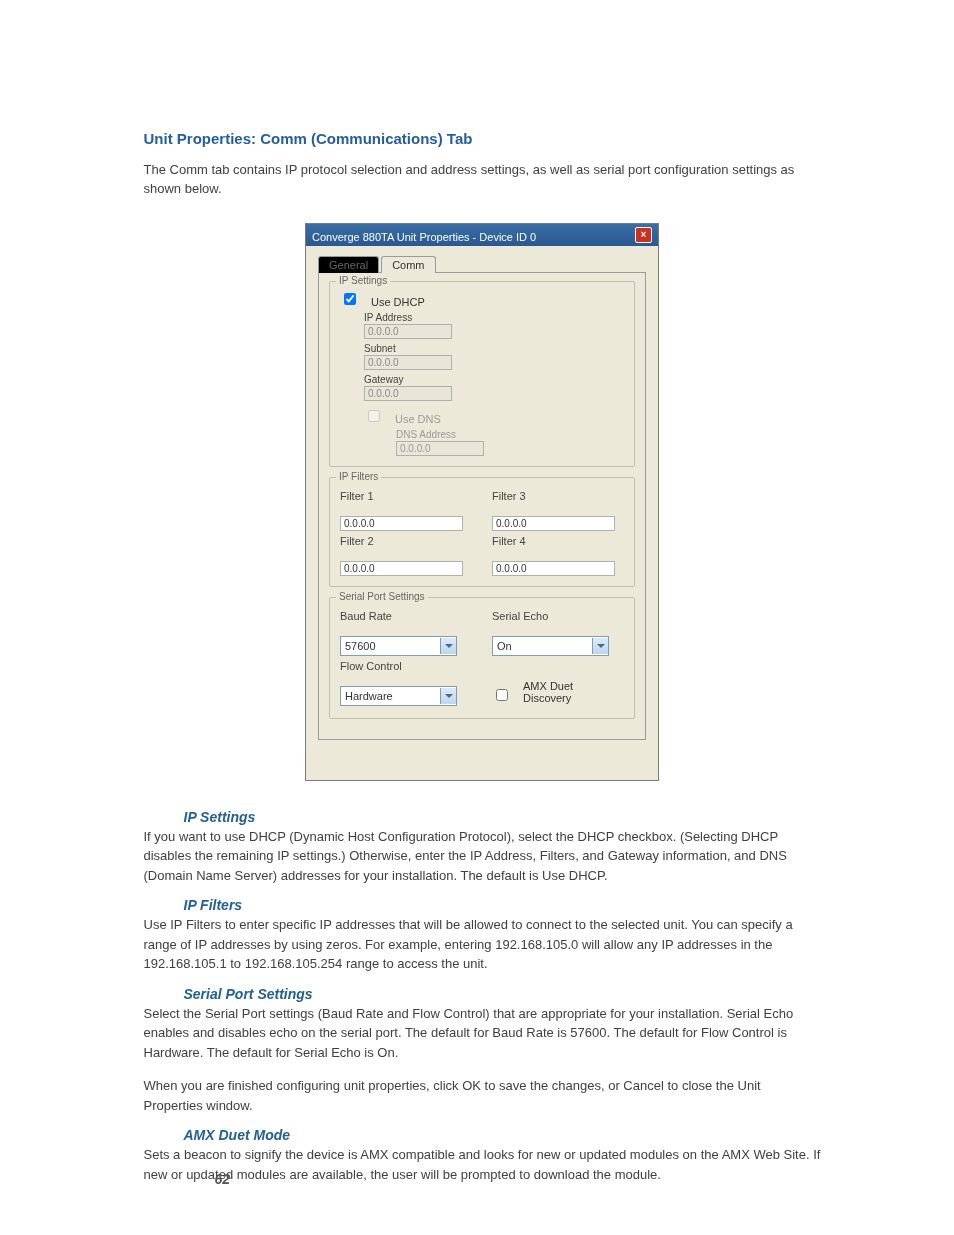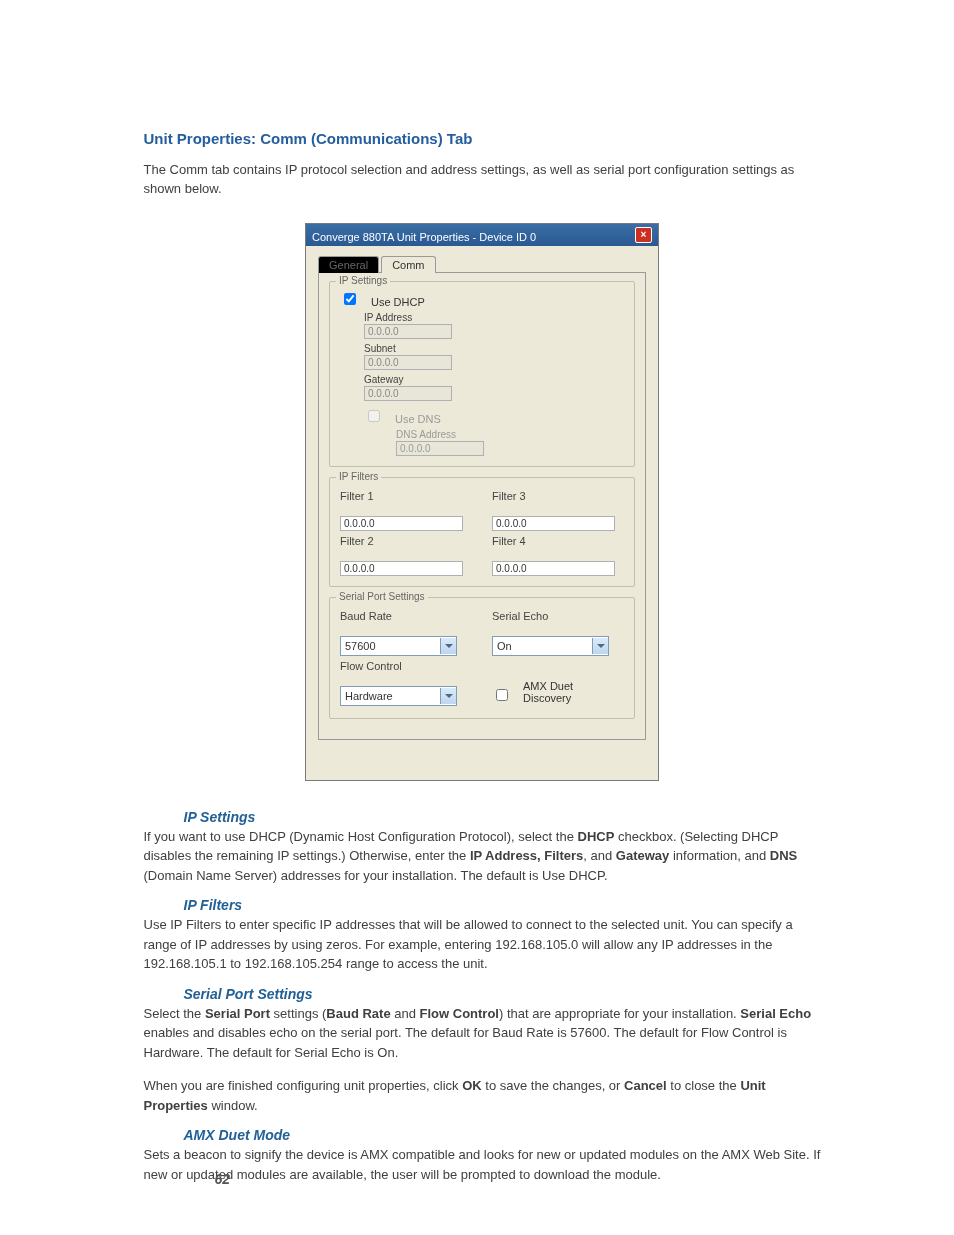--- a/index.html
+++ b/index.html
@@ -26,21 +26,21 @@
   .fld.white{background:#fff;color:#333;margin-left:0;width:115px}
   .row2{display:flex;justify-content:space-between;gap:20px}
   .col{flex:1}
   .sub-lbl{font-size:11px;color:#444;margin:4px 0 14px 0}
   .sel{display:flex;align-items:center;border:1px solid #7f9db9;background:#fff;height:18px;width:115px}
   .sel span{flex:1;font-size:11px;padding:0 4px}
   .sel .arrow{width:15px;height:16px;border-left:1px solid #7f9db9;background:linear-gradient(#dbeaf9,#c0d6ed);display:flex;align-items:center;justify-content:center}
   .sel .arrow::after{content:"";border-left:4px solid transparent;border-right:4px solid transparent;border-top:4px solid #4a6a8a}
   .sub-h{color:#226096;font-style:italic;font-weight:700;font-size:14px;margin:12px 0 2px 40px}
   .body-text{font-size:13px;line-height:1.5}
-  .body-text b{font-weight:700}
+  .body-text b{font-weight:400}
   .pgnum{position:absolute;bottom:48px;left:196px;font-weight:700;font-style:italic;font-size:14px;color:#555}
 </style>
 </head>
 <body>
 
 <div class="page">
 
   <div class="heading">Unit Properties: Comm (Communications) Tab</div>
   <div class="intro">The Comm tab contains IP protocol selection and address settings, as well as serial port configuration settings as shown below.</div>
 

